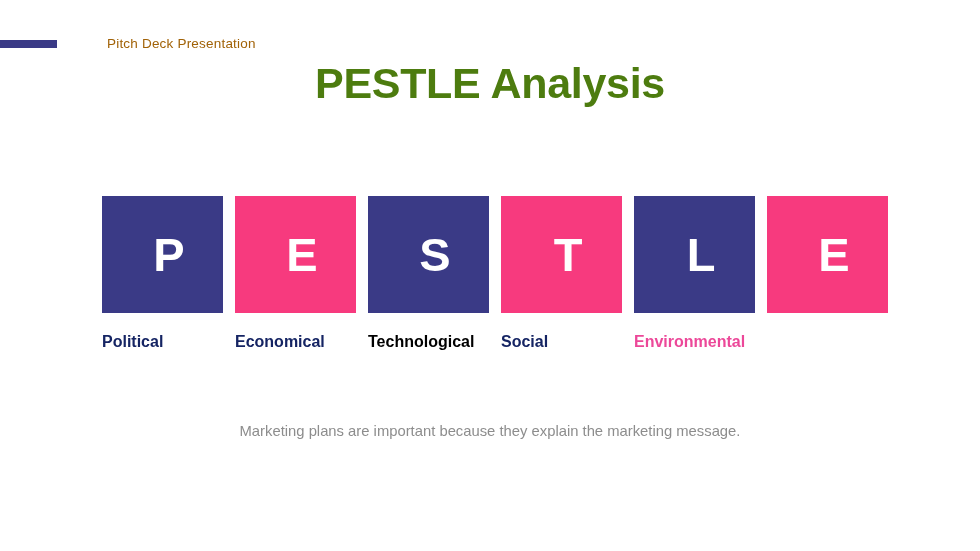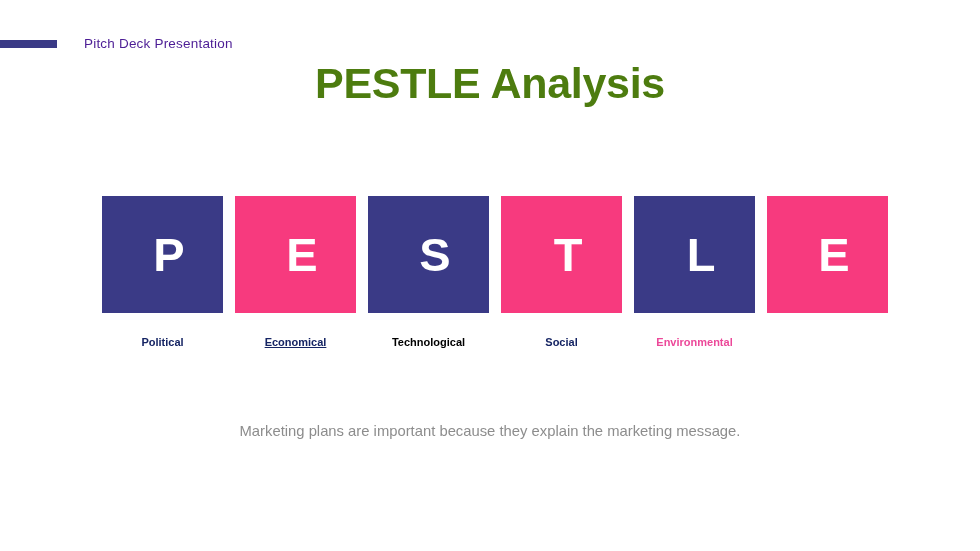--- a/index.html
+++ b/index.html
@@ -103,22 +103,22 @@
     width: 778px;
     height: 22px;
     display: flex;
     flex-direction: row;
     gap: 12px;
   }
 
   .pestle-label {
     width: 121px;
     flex: 0 0 121px;
-    text-align: center;
-    font-size: 11px;
+    text-align: left;
+    font-size: 16px;
     line-height: 22px;
     font-weight: bold;
     color: #152463;
     white-space: nowrap;
   }
 
   
   #body-copy {
     position: absolute;
     left: 140px;
@@ -135,21 +135,21 @@
     white-space: nowrap;
   }
 </style>
 </head>
 <body style="background: rgb(255, 255, 255);">
 
 <div id="slide" style="background: rgb(255, 255, 255);">
 
   <div id="accent-bar" style="background: rgb(58, 58, 134);"></div>
 
-  <div id="kicker" style="color: #4c1d95;">Pitch Deck Presentation</div>
+  <div id="kicker" style="color: #a16207; margin-left: 23px;">Pitch Deck Presentation</div>
 
   <div id="slide-title" style="color: #4d7c0f;">PESTLE Analysis</div>
 
   <div id="pestle-row">
     <div class="pestle-cell" style="background: rgb(58, 58, 134);">
       <div class="pestle-letter" style="color: rgb(255, 255, 255);">P</div>
     </div>
     <div class="pestle-cell" style="background: rgb(247, 58, 126);">
       <div class="pestle-letter" style="color: rgb(255, 255, 255);">E</div>
     </div>
@@ -162,21 +162,21 @@
     <div class="pestle-cell" style="background: rgb(58, 58, 134);">
       <div class="pestle-letter" style="color: rgb(255, 255, 255);">L</div>
     </div>
     <div class="pestle-cell" style="background: rgb(247, 58, 126);">
       <div class="pestle-letter" style="color: rgb(255, 255, 255);">E</div>
     </div>
   </div>
 
   <div id="pestle-labels">
     <div class="pestle-label" style="color: rgb(21, 36, 99);">Political</div>
-    <div class="pestle-label" style="color: rgb(21, 36, 99); text-decoration: underline;">Economical</div>
+    <div class="pestle-label" style="color: rgb(21, 36, 99);">Economical</div>
     <div class="pestle-label" style="color: #000000;">Technological</div>
     <div class="pestle-label" style="color: rgb(21, 36, 99);">Social</div>
     <div class="pestle-label" style="color: #ec4899;">Environmental</div>
   </div>
 
   <div id="body-copy" style="color: rgb(141, 141, 141);">
     <span class="line">Marketing plans are important because they explain the marketing message.</span>
   </div>
 
 </div>

